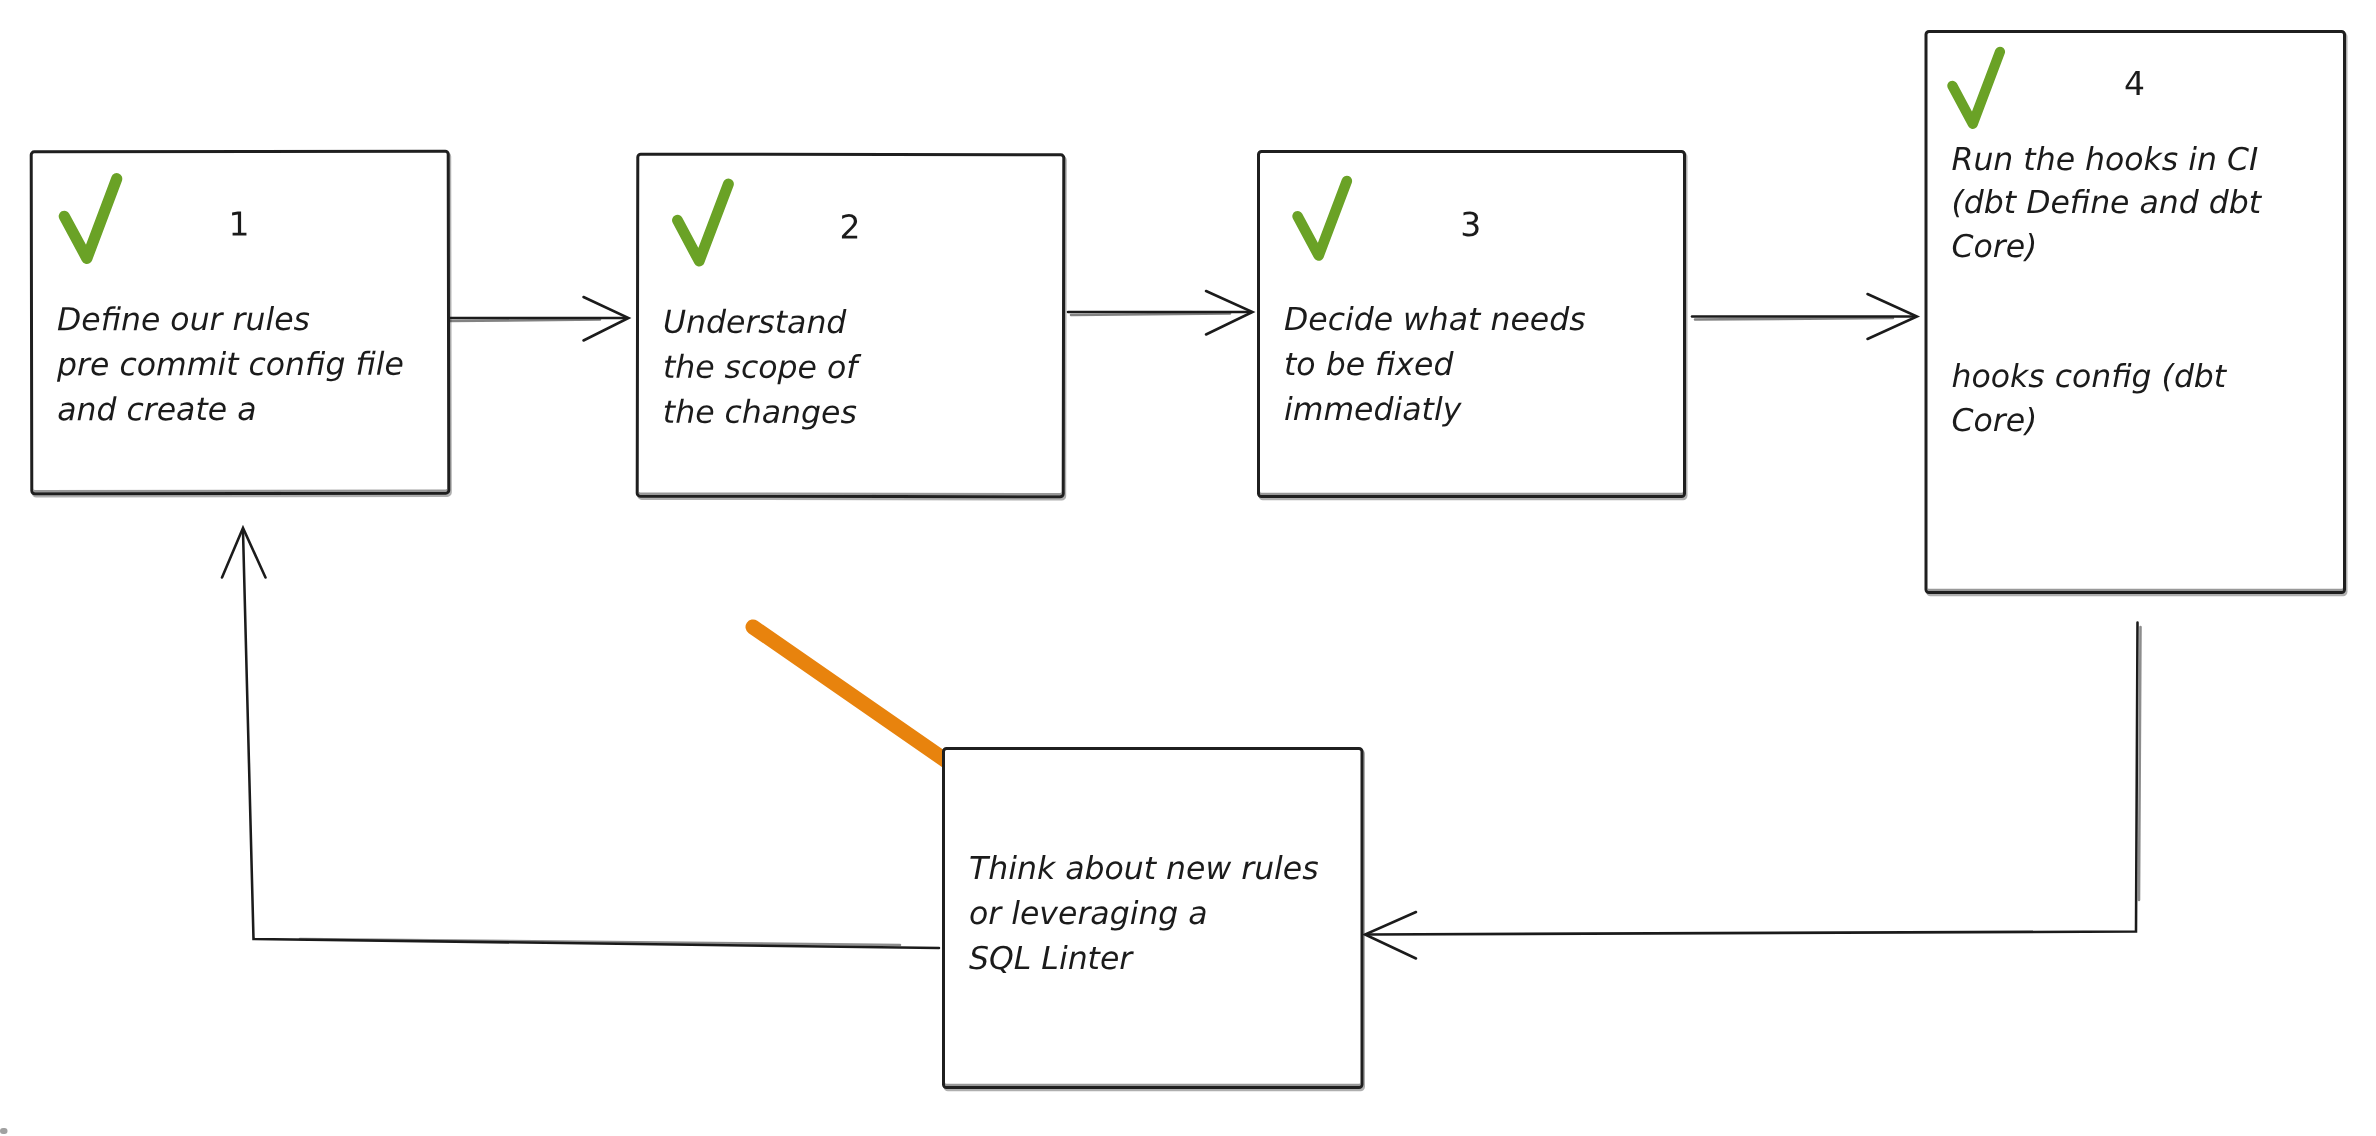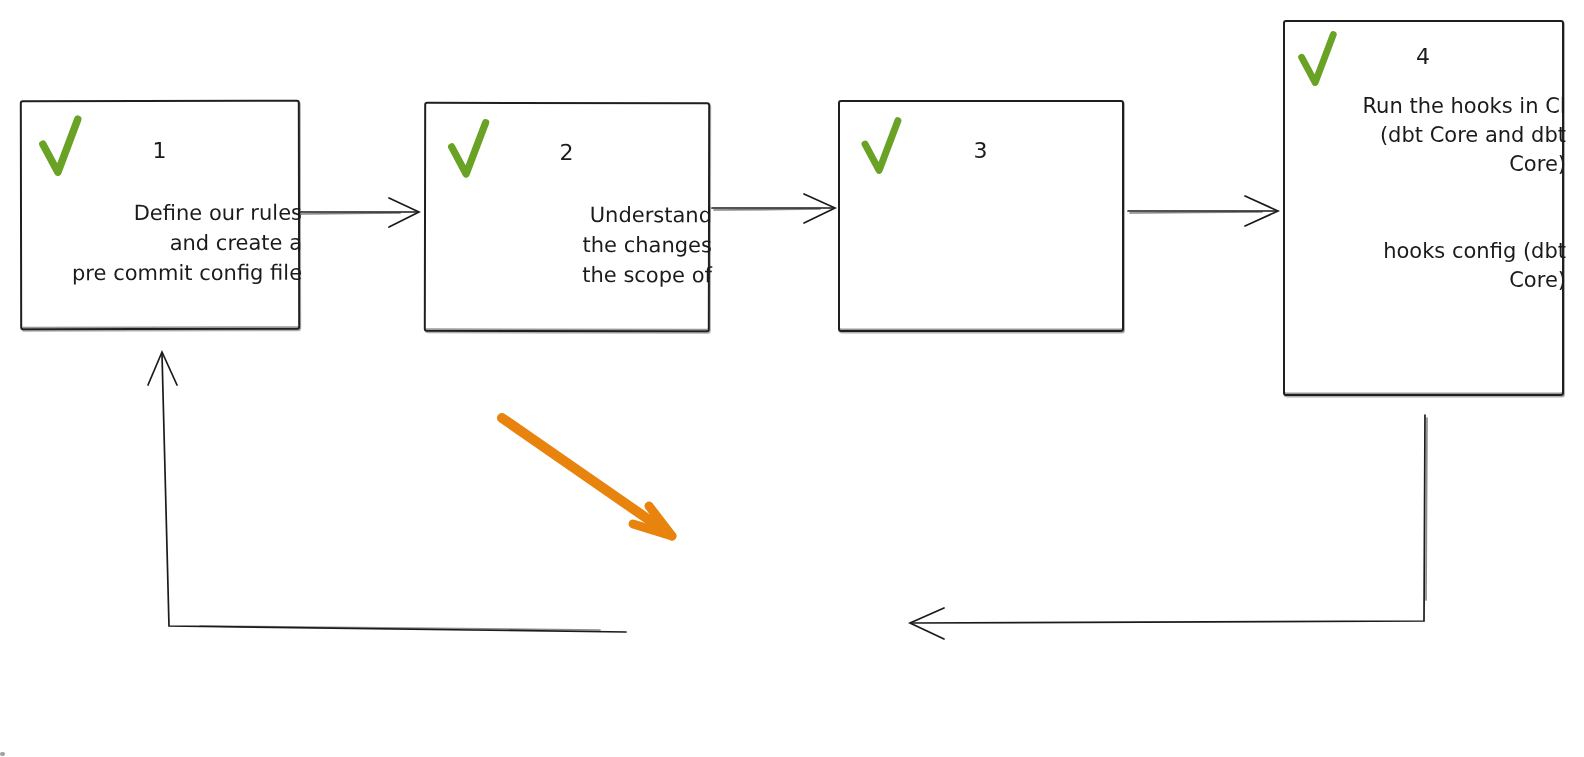--- a/index.html
+++ b/index.html
@@ -16,21 +16,21 @@
     position:absolute;
     background:#ffffff;
     border:2px solid #1f1f1f;
     border-radius:3px;
     box-shadow:inset 0 -1.5px 0 rgba(27,27,27,.45), 1px 1.5px 0 rgba(27,27,27,.35);
   }
   .num{
     position:absolute;left:0;top:36px;width:100%;
     text-align:center;font-size:22px;letter-spacing:1px;
   }
-  .lines{position:absolute;left:4px;width:100%;text-align:right;}
+  .lines{position:absolute;left:16px;width:100%;text-align:left;font-style:italic;}
   .line{min-height:30px;line-height:30px;font-size:21px;white-space:nowrap;}
   .tight .line{min-height:29px;line-height:29px;}
   .check{position:absolute;}
   #box1{left:20px;top:100px;width:276px;height:226px;transform:rotate(-.1deg);}
   #box2{left:424px;top:102px;width:282px;height:226px;transform:rotate(.1deg);}
   #box3{left:838px;top:100px;width:282px;height:228px;}
   #box4{left:1283px;top:20px;width:277px;height:372px;}
   #box5{left:628px;top:498px;width:277px;height:224px;}
   #box1 .lines,#box2 .lines,#box3 .lines{top:96px;}
   #box4 .num{top:22px;}
@@ -85,55 +85,67 @@
     </g>
   </svg>
 
   <div class="box" id="box1">
     <svg class="check" style="left:16px;top:12px" width="44" height="64" viewBox="0 0 44 64">
       <path d="M5 30 L20 58 L40 5" stroke="#6aa226" stroke-width="7.5" fill="none" stroke-linecap="round" stroke-linejoin="round"></path>
     </svg>
     <div class="num">1</div>
     <div class="lines">
       <div class="line">Define our rules</div>
+      <div class="line">pre commit config file</div>
       <div class="line">and create a</div>
-      <div class="line">pre commit config file</div>
     </div>
   </div>
 
   <div class="box" id="box2">
     <svg class="check" style="left:20px;top:14px" width="44" height="62" viewBox="0 0 44 64">
       <path d="M5 30 L20 58 L40 5" stroke="#6aa226" stroke-width="7.5" fill="none" stroke-linecap="round" stroke-linejoin="round"></path>
     </svg>
     <div class="num">2</div>
     <div class="lines">
       <div class="line">Understand</div>
+      <div class="line">the scope of</div>
       <div class="line">the changes</div>
-      <div class="line">the scope of</div>
     </div>
   </div>
 
   <div class="box" id="box3">
     <svg class="check" style="left:20px;top:14px" width="42" height="60" viewBox="0 0 44 64">
       <path d="M5 30 L20 58 L40 5" stroke="#6aa226" stroke-width="7.5" fill="none" stroke-linecap="round" stroke-linejoin="round"></path>
     </svg>
     <div class="num">3</div>
+    <div class="lines">
+      <div class="line">Decide what needs</div>
+      <div class="line">to be fixed</div>
+      <div class="line">immediatly</div>
+    </div>
   </div>
 
   <div class="box tight" id="box4">
     <svg class="check" style="left:12px;top:8px" width="40" height="58" viewBox="0 0 44 64">
       <path d="M5 30 L20 58 L40 5" stroke="#6aa226" stroke-width="7.5" fill="none" stroke-linecap="round" stroke-linejoin="round"></path>
     </svg>
     <div class="num">4</div>
     <div class="lines">
       <div class="line">Run the hooks in CI</div>
-      <div class="line">(dbt Core and dbt</div>
+      <div class="line">(dbt Define and dbt</div>
       <div class="line">Core)</div>
       <div class="line"></div>
       <div class="line"></div>
       <div class="line">hooks config (dbt</div>
       <div class="line">Core)</div>
     </div>
   </div>
 
+  <div class="box" id="box5">
+    <div class="lines">
+      <div class="line">Think about new rules</div>
+      <div class="line">or leveraging a</div>
+      <div class="line">SQL Linter</div>
+    </div>
+  </div>
 
   <div class="artifact"></div>
 </div>
 
 </body></html>

